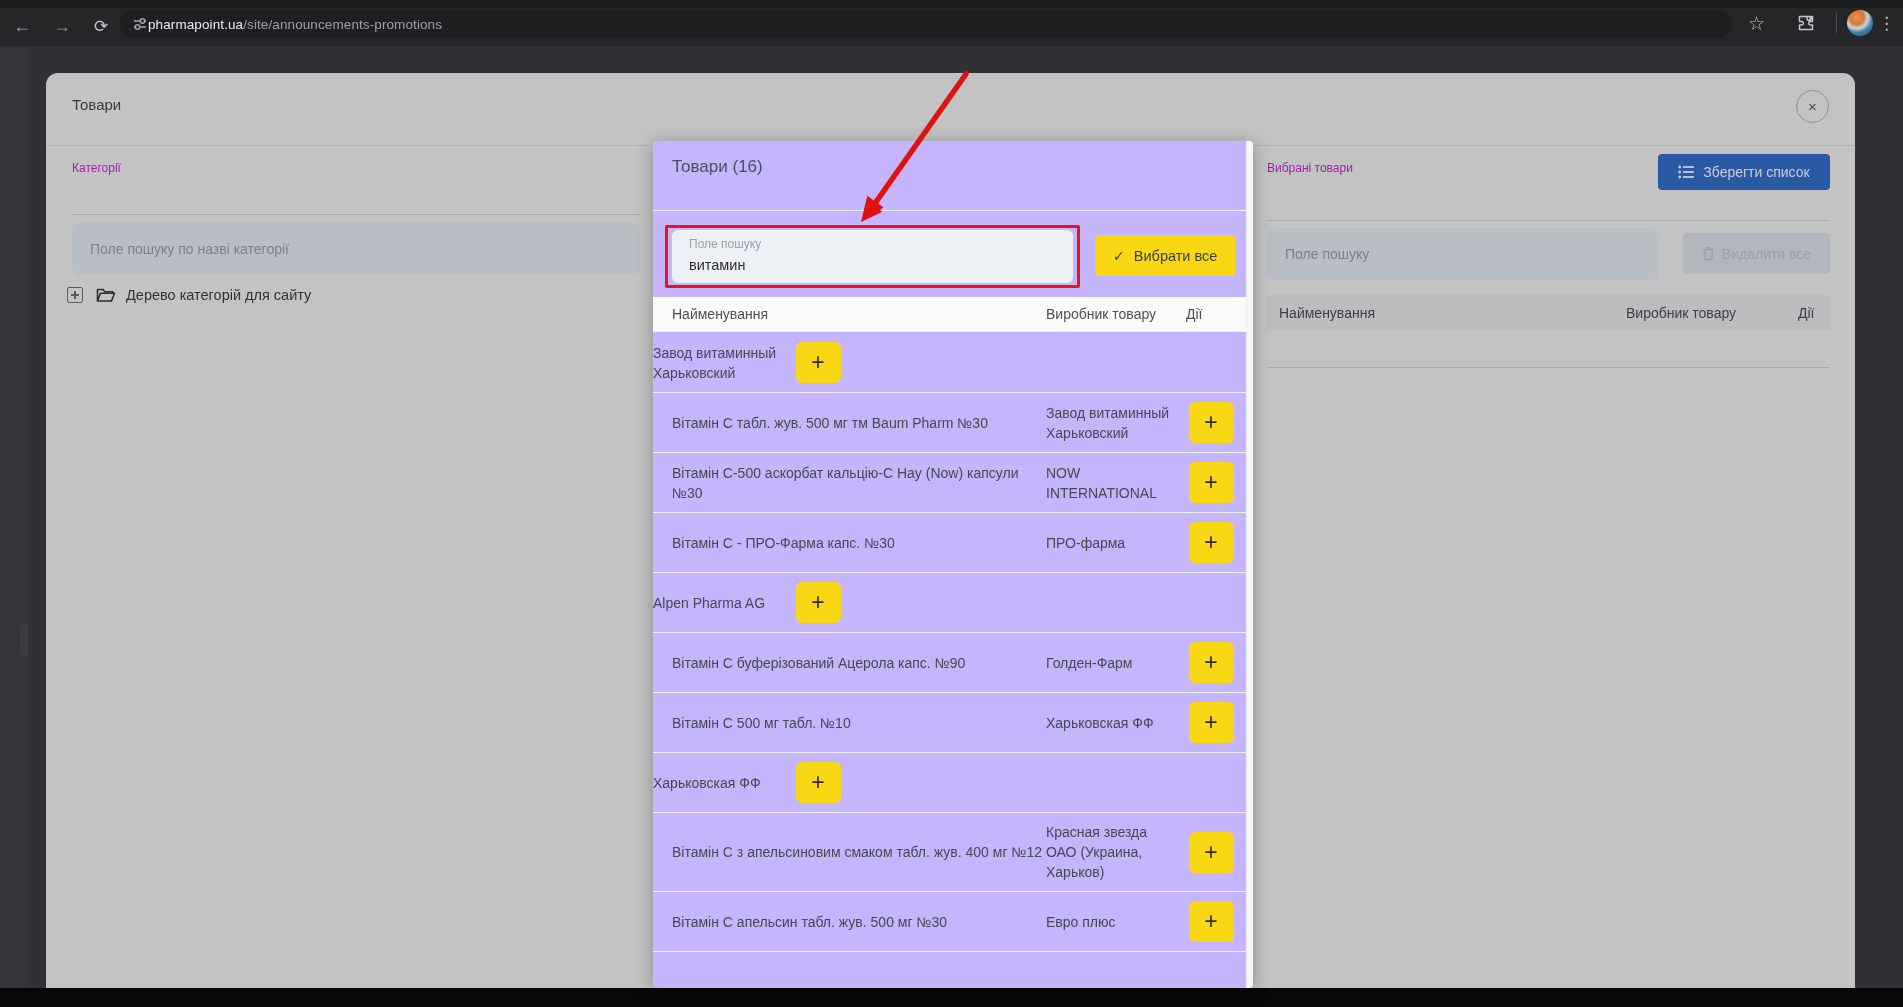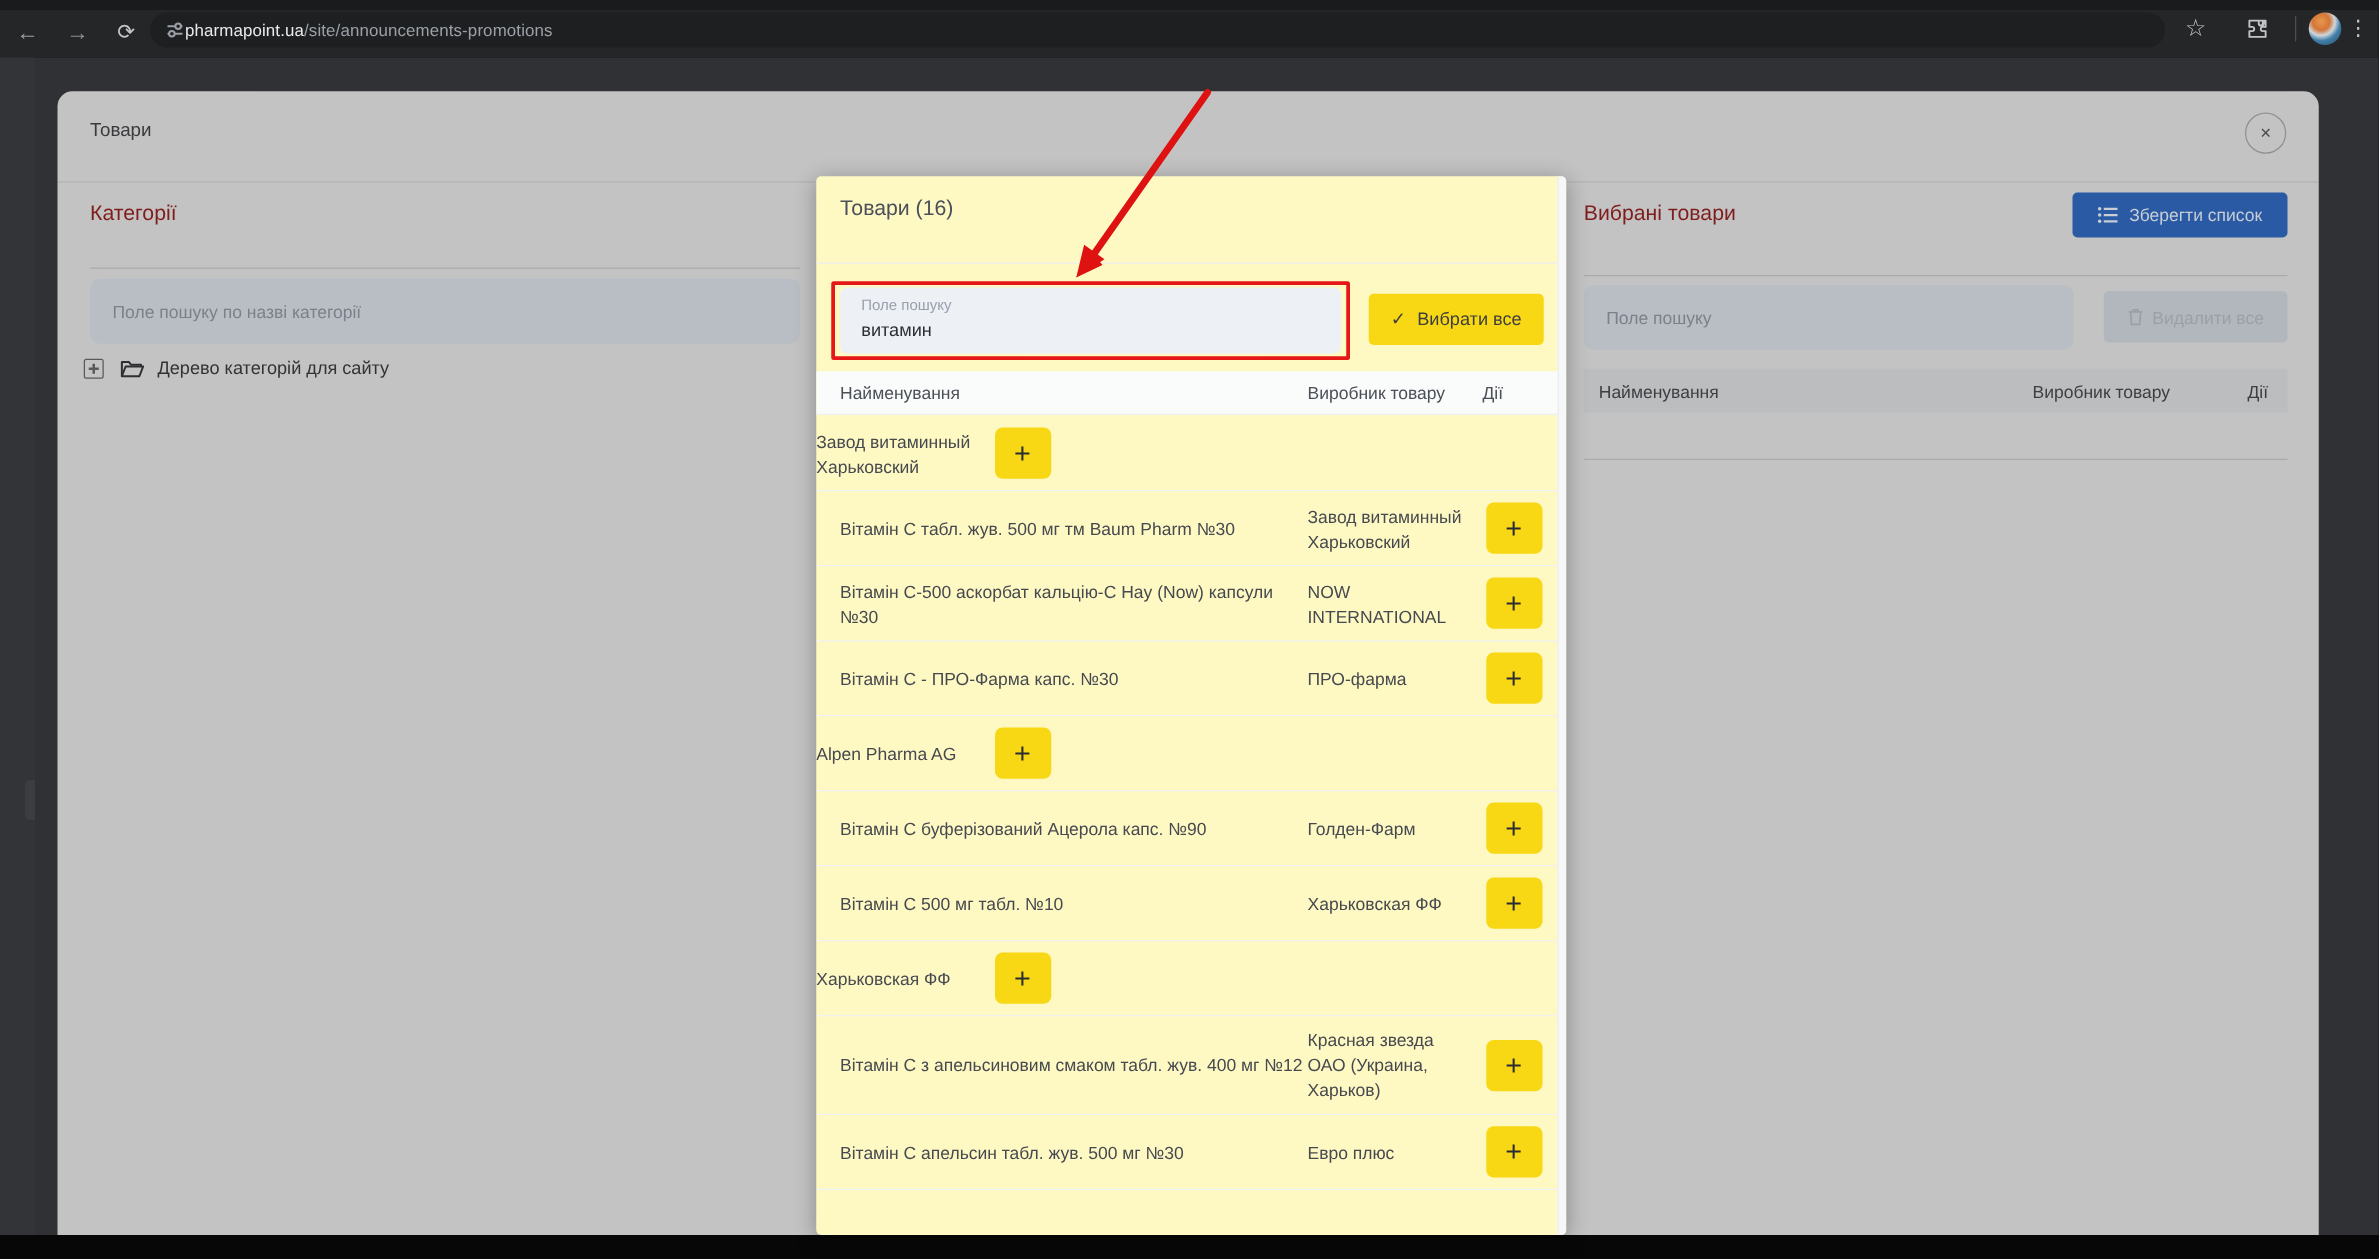--- a/index.html
+++ b/index.html
@@ -39,21 +39,21 @@
 
   
   .modal { position:absolute; left:46px; top:73px; width:1809px; height:915px; background:#c3c3c4;
            border-radius:12px 12px 0 0; }
   .modal-title { position:absolute; left:26px; top:23px; font-size:15px; font-weight:500; color:#3a3a3c; }
   .modal-close { position:absolute; right:26px; top:17px; width:33px; height:33px; border-radius:50%;
                  border:1px solid #909093; display:flex; align-items:center; justify-content:center;
                  font-size:15px; color:#4b4b4d; }
   .modal-header-divider { position:absolute; left:0; top:72px; width:100%; height:1px; background:rgba(0,0,0,.08); }
 
-  .panel-title { position:absolute; font-size:17px; color:#7f1d1d; }
+  .panel-title { position:absolute; font-size:12px; color:#a21caf; }
   .dim-divider { position:absolute; height:1px; background:rgba(0,0,0,.12); }
   .dim-search { position:absolute; height:52px; border-radius:8px; background:#b9bec5; border:none;
                 padding:0 18px; font-size:14px; color:#3a3a3c; font-family:inherit; outline:none; }
   .dim-search::placeholder { color:#7b8189; opacity:1; }
 
   
   .tree-row { position:absolute; left:21px; top:214px; display:flex; align-items:center; }
   .expand-box { width:16px; height:16px; border:1.5px solid #5a5a5c; border-radius:2px; position:relative; }
   .expand-box::before, .expand-box::after { content:""; position:absolute; background:#5a5a5c; }
   .expand-box::before { left:3px; right:3px; top:50%; height:1.5px; margin-top:-1px; }
@@ -69,21 +69,21 @@
                 font-size:14px; color:#9aa0a8; }
   .sel-header-row { position:absolute; left:1221px; top:222px; width:563px; height:35px; background:#bcbdbf;
                     display:flex; align-items:center; font-size:14px; font-weight:500; color:#3c3e42; }
   .sel-header-row .h-name { padding-left:12px; width:359px; }
   .sel-header-row .h-manu { width:172px; }
   .sel-empty { position:absolute; left:1221px; top:266px; width:563px; text-align:center;
                font-size:14px; color:#a5a6a8; }
   .sel-bottom-divider { left:1221px; top:294px; width:563px; }
 
   
-  .card { position:absolute; left:607px; top:68px; width:600px; height:847px; background:#fef9c3;
+  .card { position:absolute; left:607px; top:68px; width:600px; height:847px; background:#c4b5fd;
           border-radius:4px; box-shadow:0 3px 18px rgba(0,0,0,.30); overflow:hidden; }
   .card-title { position:absolute; left:19px; top:16px; font-size:17px; color:#4a4f5a; }
   .card-divider { position:absolute; left:0; top:69px; width:100%; height:1px; background:#ebedef; }
   .float-field { position:absolute; left:19px; top:89px; width:401px; height:53px; background:#edf0f4;
                  border-radius:6px; }
   .float-label { position:absolute; left:17px; top:7px; font-size:12px; color:#97a0ac; }
   .float-value { position:absolute; left:17px; top:27px; font-size:14.5px; color:#2d2f34; }
   .annotation-box { position:absolute; left:12px; top:84px; width:415px; height:63px;
                     border:3px solid #e51717; border-radius:2px; z-index:6; pointer-events:none; }
   .select-all-btn { position:absolute; left:442px; top:94px; width:140px; height:41px; border-radius:4px;

